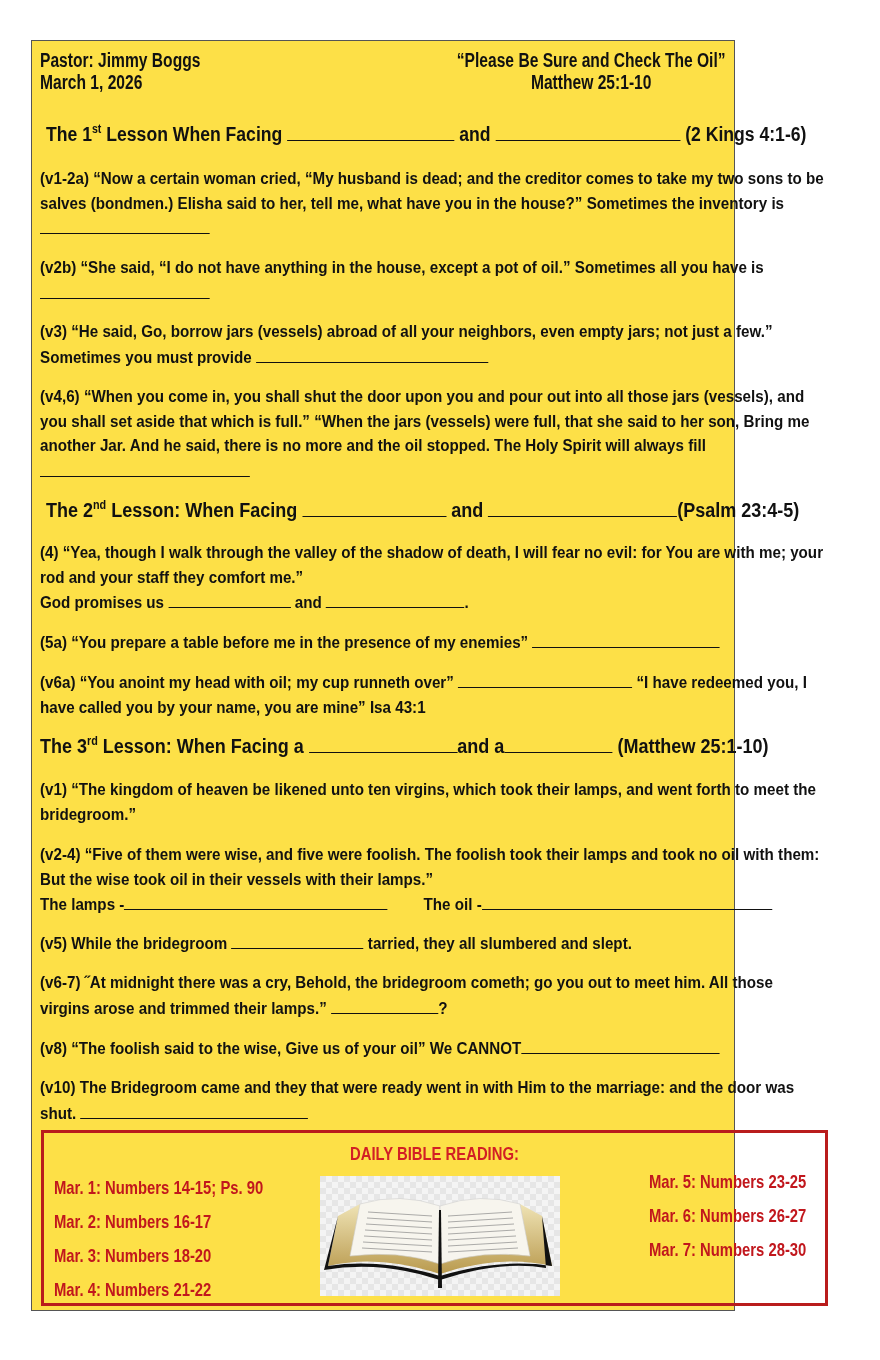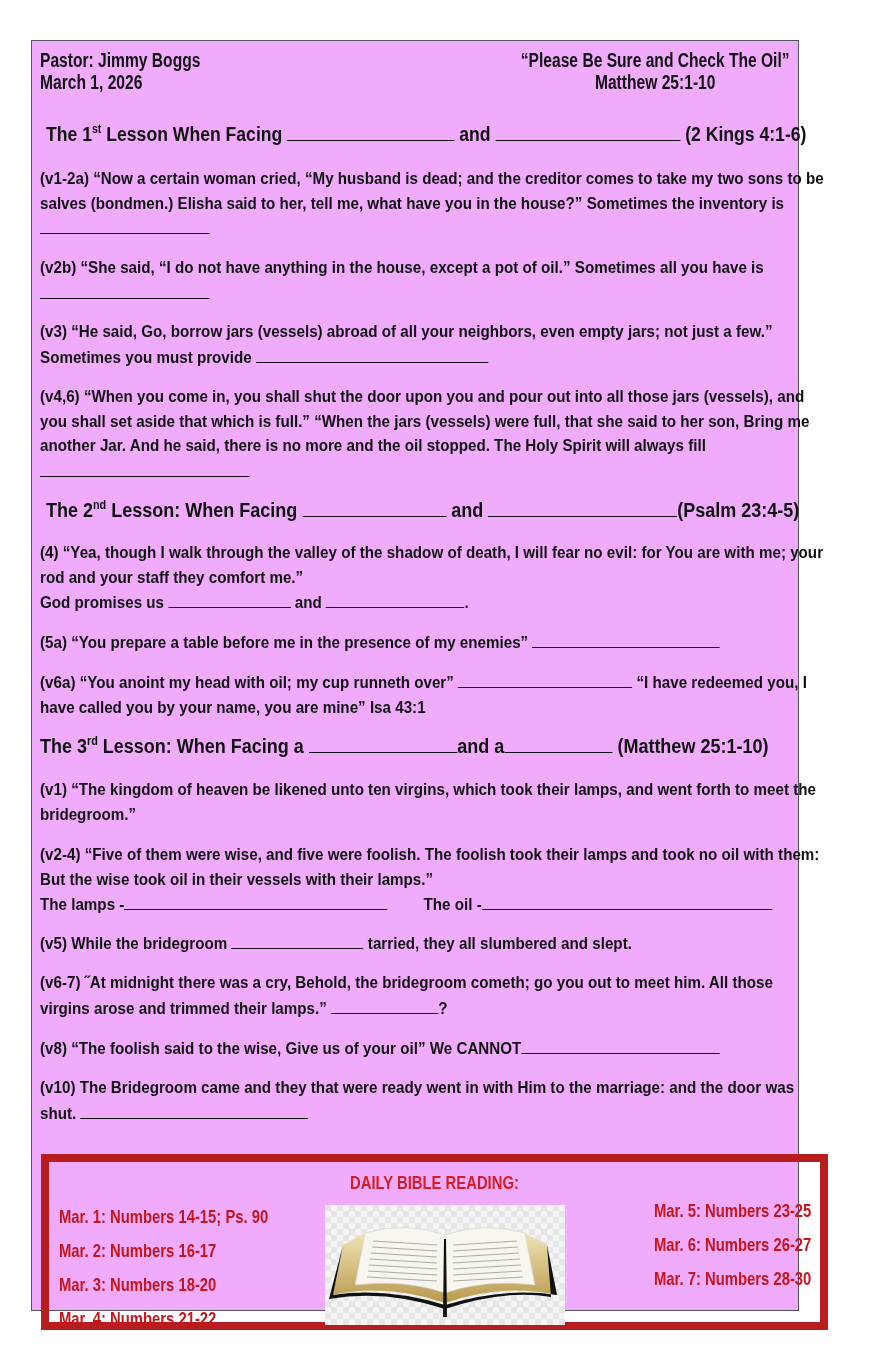--- a/index.html
+++ b/index.html
@@ -1,19 +1,19 @@
 <!DOCTYPE html>
 <html><head>
   <meta charset="utf-8">
   <style>
     html, body { margin: 0; padding: 0; background: #ffffff; }
     body { width: 880px; height: 1360px; position: relative; overflow: hidden; }
     .page {
-      position: absolute; left: 31px; top: 40px; width: 768px; height: 1271px;
-      border: 1px solid #555; box-sizing: border-box; background: #f0abfc;
+      position: absolute; left: 31px; top: 40px; width: 704px; height: 1271px;
+      border: 1px solid #555; box-sizing: border-box; background: #fde047;
     }
     .hdr {
       position: absolute; font-family: "Liberation Sans", sans-serif; font-weight: bold;
       font-size: 20px; line-height: 22px; color: #111; transform-origin: left top;
       transform: scaleX(0.78); white-space: nowrap;
     }
     .hdr-left { left: 8px; top: 8px; }
     .hdr-right { right: 8px; top: 8px; transform-origin: right top; text-align: center; }
     .hdr-right .l2 { display: block; text-align: center; }
 
@@ -27,22 +27,22 @@
 
     .para {
       position: absolute; left: 8px; width: 880px; transform: scaleX(0.893); transform-origin: left top;
       font-family: "Liberation Sans", sans-serif; font-weight: bold; font-size: 17px;
       line-height: 24.5px; color: #111;
     }
     .para p { margin: 0; }
     .blank { display: inline-block; border-bottom: 1.5px solid #111; height: 17px; vertical-align: baseline; }
 
     .reading {
-      position: absolute; left: 9px; top: 1113px; width: 787px; height: 176px;
-      border: 8px solid #b91c1c; box-sizing: border-box;
+      position: absolute; left: 9px; top: 1089px; width: 787px; height: 176px;
+      border: 3px solid #b91c1c; box-sizing: border-box;
     }
     .rd-title {
       position: absolute; left: 0; right: 0; top: 10px; text-align: center;
       font-family: "Liberation Sans", sans-serif; font-weight: bold; font-size: 19px;
       color: #d21f25; transform: scaleX(0.78);
     }
     .rd-item {
       position: absolute; font-family: "Liberation Sans", sans-serif; font-weight: bold;
       font-size: 19px; color: #c1171d; transform: scaleX(0.78); transform-origin: left top; white-space: nowrap;
     }

